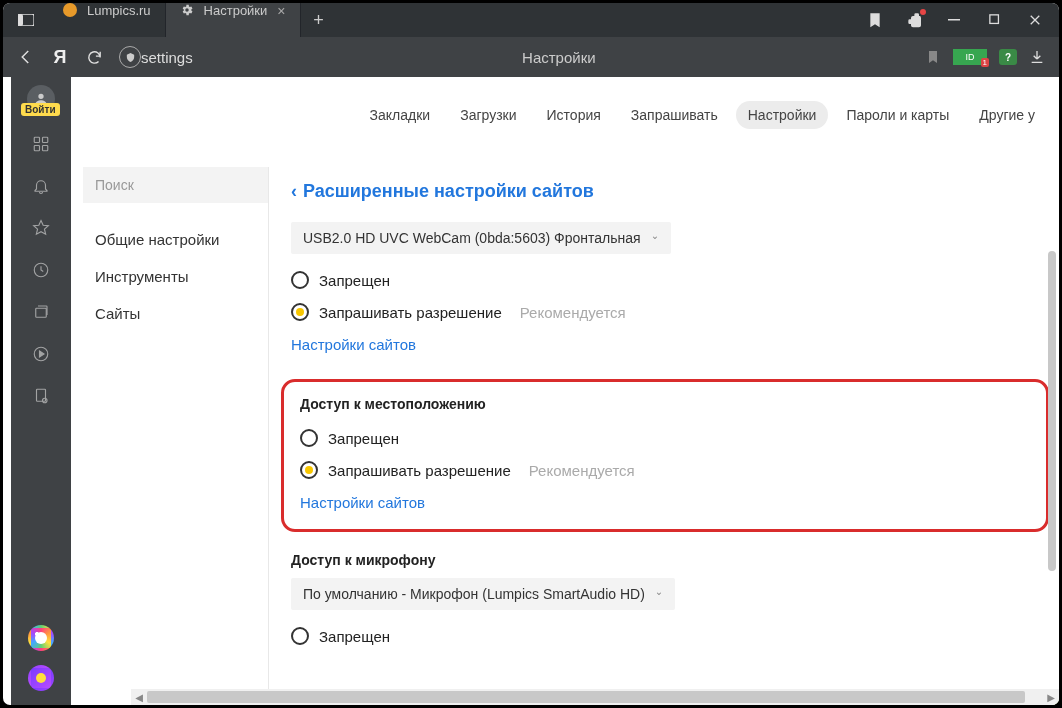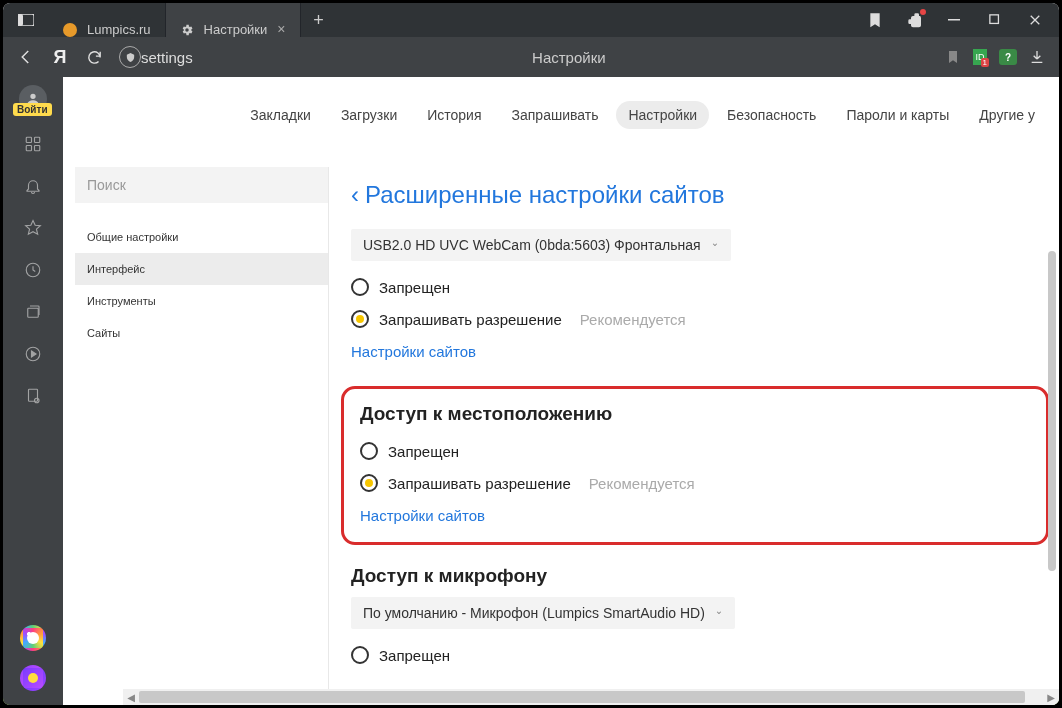--- a/index.html
+++ b/index.html
@@ -3,21 +3,21 @@
 <meta charset="utf-8">
 <style>
   * { box-sizing: border-box; margin: 0; padding: 0; }
   body { background: #000; width: 1062px; height: 708px; font-family: Arial, sans-serif; overflow: hidden; border: 3px solid #000; border-radius: 10px;}
   .window { width: 1056px; height: 702px; background: #fff; display: flex; flex-direction: column; }
   
   
   .titlebar { background: #2f3336; height: 34px; display: flex; align-items: stretch; color: #ccc; font-size: 13px; }
   .titlebar .panel-toggle { width: 46px; display:flex; align-items:center; justify-content:center;}
   .panel-toggle svg { width:16px; height:12px; fill:#ddd;}
-  .tab { display: flex; align-items: flex-end; padding: 0 14px; gap: 10px; max-width: 200px; border-right: 1px solid #22252a; cursor: default;}
+  .tab { display: flex; align-items: flex-start; padding: 0 14px; gap: 10px; max-width: 200px; border-right: 1px solid #22252a; cursor: default;}
   .tab.active { background: #3f4245; }
   .tab .favicon { width: 14px; height: 14px; border-radius: 50%; display:inline-block;}
   .fav-orange { background: #e79a2a;}
   .fav-gear { color: #ccc; }
   .tab .title { flex: 1; white-space: nowrap; overflow: hidden; text-overflow: ellipsis; }
   .tab .closex { color: #aaa; font-size: 14px; }
   .newtab { width: 36px; display:flex; align-items:center; justify-content:center; color:#ccc; font-size:18px;}
   .titlebar .spacer { flex:1; }
   .win-controls { display:flex; align-items:center; gap: 24px; padding: 0 16px; }
   .win-controls span, .win-controls svg { color:#ddd; fill:#ddd; }
@@ -26,26 +26,26 @@
   .red-dot::after { content:""; position:absolute; top:-3px; right:-3px; width:6px; height:6px; background:#e64545; border-radius:50%;}
 
   
   .addrbar { background: #3f4245; height: 40px; display:flex; align-items:center; gap: 16px; padding: 0 14px; color:#ccc; }
   .addrbar .nav-ico { width: 18px; height:18px; display:flex; align-items:center; justify-content:center;}
   .addrbar .urlbox { flex-shrink:0; display:flex; align-items:center; gap:0; }
   .addrbar .ycircle { width:22px; height:22px; border:1.5px solid #aaa; border-radius:50%; display:flex; align-items:center; justify-content:center; font-size:11px; color:#ccc;}
   .addrbar .url-text { font-size: 15px; color:#ddd;}
   .addrbar .center-title { flex:1; text-align:center; font-size:15px; color:#ccc;}
   .addrbar .right-icons { display:flex; align-items:center; gap:12px;}
-  .ext1 { background:#37a650; width:14px; height:16px; border-radius:0; position:relative; font-size:9px; color:#fff; display:flex; align-items:center; justify-content:center;}
+  .ext1 { background:#37a650; width:34px; height:16px; border-radius:0; position:relative; font-size:9px; color:#fff; display:flex; align-items:center; justify-content:center;}
   .ext1::after{ content:"1"; position:absolute; bottom:-2px; right:-2px; background:#d44; padding:0 2px; border-radius:2px; font-size:8px;}
   .ext2 { width:18px; height:16px; background:#3a8a46; border-radius:3px; display:flex; align-items:center; justify-content:center; color:#fff; font-size:10px; font-weight:bold;}
 
   
-  .body-row { flex:1; display:flex; background:#4d7c0f; overflow:hidden;}
+  .body-row { flex:1; display:flex; background:#4d7c0f; overflow:hidden;margin-left:8px;}
   
   
   .leftbar { width: 60px; background:#3f4245; display:flex; flex-direction:column; align-items:center; padding-top: 8px; gap:20px; color:#aaa;}
   .avatar-wrap { position:relative; }
   .avatar { width:28px; height:28px; border-radius:50%; background:#5a5e62; display:flex; align-items:center; justify-content:center;}
   .avatar svg { fill:#ccc; }
   .login-badge { position:absolute; top:18px; left:-6px; background:#ffdb4d; color:#333; font-size:10px; padding:1px 4px; border-radius:3px; font-weight:bold;}
   .lb-ico { width:22px; height:22px; display:flex; align-items:center; justify-content:center; opacity:0.7;}
   .lb-ico svg { width:18px; height:18px; stroke:#ccc; fill:none; stroke-width:1.5;}
   .leftbar .bottom { margin-top:auto; padding-bottom:14px; display:flex; flex-direction:column; gap:14px; align-items:center;}
@@ -56,44 +56,44 @@
   .circ-app.c2::after{content:""; width:10px; height:10px; background:#ffde3e; border-radius:50%;}
 
   
   .settings-pane { flex:1; display:flex; flex-direction:column; background:#fff; position:relative;gap:20px;}
   .top-tabs { display:flex; align-items:center; justify-content:flex-end; gap: 6px; padding: 24px 12px 18px 12px; font-size:14px; color:#444; overflow:hidden;}
   .top-tabs .tt { padding: 6px 12px; border-radius: 16px; white-space:nowrap; cursor:pointer;}
   .top-tabs .tt.active { background:#ececec;}
 
   .content-row { flex:1; display:flex; overflow:hidden;}
   
-  .search-panel { width: 266px; padding-left: 12px; padding-right:0; border-right:1px solid #e8e8e8;}
+  .search-panel { width: 198px; padding-left: 12px; padding-right:0; border-right:1px solid #e8e8e8;}
   .sinput { background:#f3f3f3; color:#999; padding: 10px 12px; font-size:14px; margin-bottom: 18px;}
-  .snav { font-size:11px; color:#333;}
+  .snav { font-size:15px; color:#333;}
   .snav .sitem { padding: 10px 12px; cursor:pointer;}
   .snav .sitem.active { background:#ececec;}
 
   .main-col { flex:1; padding: 14px 18px 0 22px; overflow-y:auto; position:relative;}
-  .main-col h3 { color:#2277dd; font-weight:normal; font-size:24px; margin-bottom: 20px;}
+  .main-col h3 { color:#2277dd; font-weight:bold; font-size:18px; margin-bottom: 20px;}
   .main-col h3 .chev { color:#2277dd; margin-right:6px;}
   
   .dropdown { background:#f3f3f3; padding: 8px 12px; font-size:14px; color:#333; display:inline-flex; align-items:flex-start; gap:10px; border-radius:2px; cursor:pointer; margin-bottom:10px;}
   .dropdown .dchev { color:#888; font-size:10px;}
   
   .radio-row { display:flex; align-items:center; gap:10px; padding: 7px 0; font-size:15px; color:#222;}
   .radio { width:18px; height:18px; border:2px solid #333; border-radius:50%; display:inline-flex; align-items:center; justify-content:center; flex-shrink:0;}
   .radio.checked { border-color:#f7c600;}
   .radio.checked::after { content:""; width:10px; height:10px; background:#f7c600; border-radius:50%; border:1px solid #333; box-shadow: inset 0 0 0 1px #333;}
   .radio.checked { border:2px solid #333;}
   .radio.checked::after { width:8px; height:8px; background:#f7c600; border:none; box-shadow:none;}
   .hint { color:#aaa; margin-left:8px;}
   .linkish { color:#2277dd; font-size:15px; padding: 8px 0; cursor:pointer;}
   
   .block { margin-bottom: 18px; margin-top:8px;}
-  .block-title { font-size:19px; font-weight:bold; color:#222; margin-bottom:10px;}
+  .block-title { font-size:14px; font-weight:bold; color:#222; margin-bottom:10px;}
   
   .highlighted { border: 3px solid #d92c2c; border-radius: 14px; padding: 14px 16px 10px 16px; margin: 6px -8px 20px -10px;}
   
   .scrollbar-right { position:absolute; right:2px; top:0; width:12px; height:100%;}
   .sb-thumb { position:absolute; right:1px; top:84px; width:8px; height:320px; background:#c8c8c8; border-radius:4px;}  
 
   .bottom-hsb { position:absolute; bottom:0; left:60px; right:0; height:16px; background:#f0f0f0; display:flex; align-items:center;}
   .hsb-arrow { width:16px; height:16px; display:flex; align-items:center; justify-content:center; color:#888; font-size:10px;}
   .hsb-track { flex:1; position:relative; height:100%;}
   .hsb-thumb { position:absolute; left:0; top:2px; bottom:2px; width:98%; background:#c8c8c8; border-radius:2px;}
@@ -249,31 +249,29 @@
       </div>
     </div>
 
     <div class="settings-pane">
       <div class="top-tabs">
         <span class="tt">Закладки</span>
         <span class="tt">Загрузки</span>
         <span class="tt">История</span>
         <span class="tt">Запрашивать</span>
         <span class="tt active">Настройки</span>
-        <span class="tt">Безопасность</span>
         <span class="tt">Пароли и карты</span>
         <span class="tt">Другие у</span>
       </div>
 
       <div class="content-row">
         <div class="search-panel">
           <div class="sinput">Поиск</div>
           <div class="snav">
             <div class="sitem">Общие настройки</div>
-            <div class="sitem active">Интерфейс</div>
             <div class="sitem">Инструменты</div>
             <div class="sitem">Сайты</div>
           </div>
         </div>
 
         <div class="main-col">
           <h3><span class="chev">‹</span><span>Расширенные настройки сайтов</span></h3>
 
           <div class="block" style="margin-top:0;">
             <div class="dropdown">

